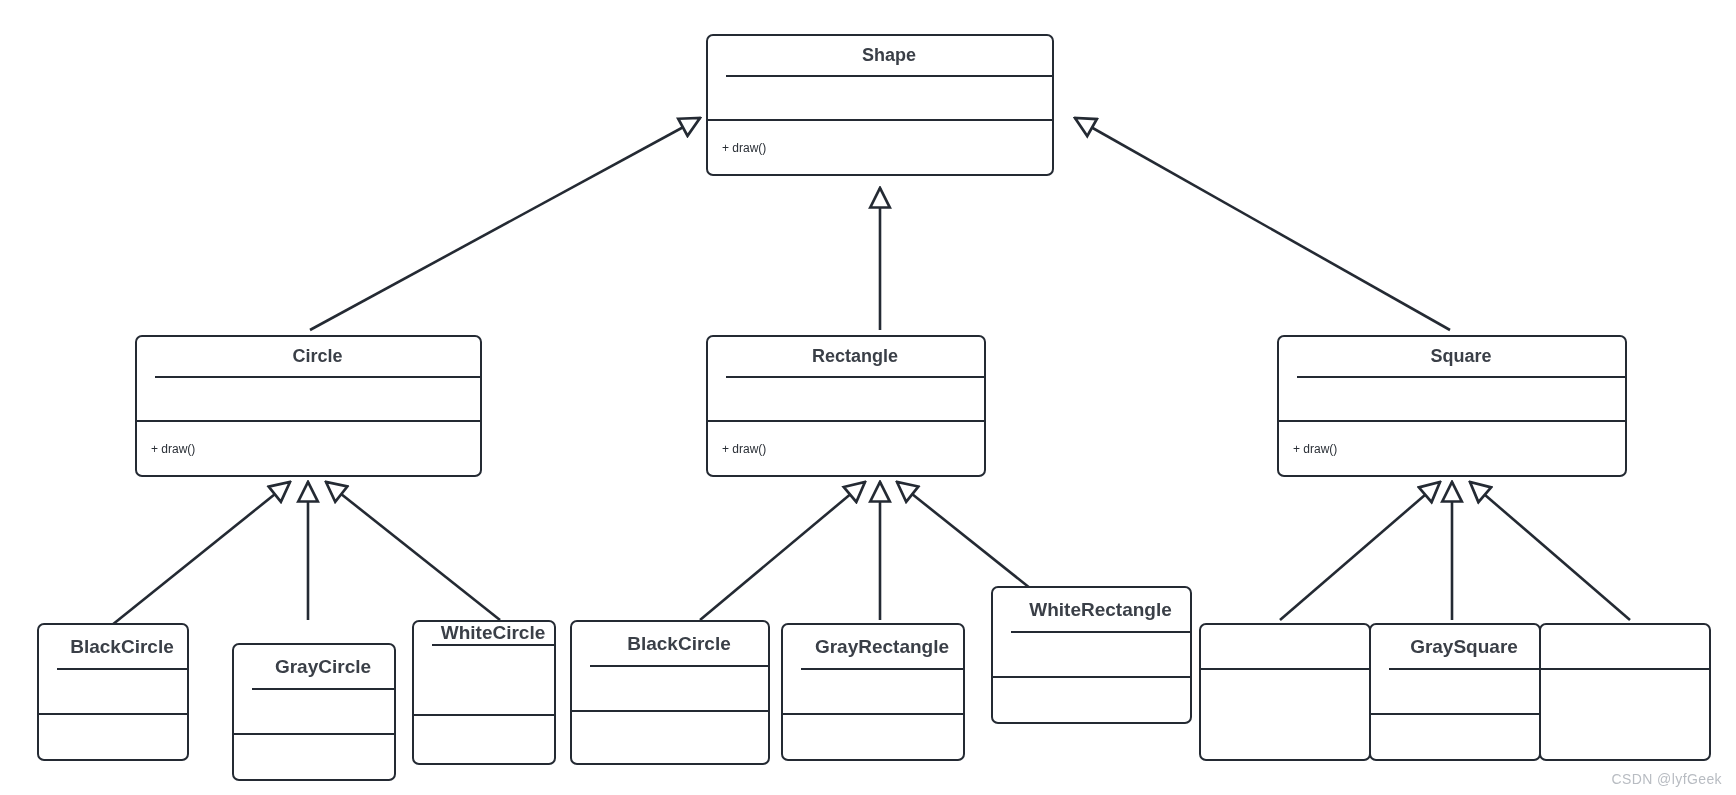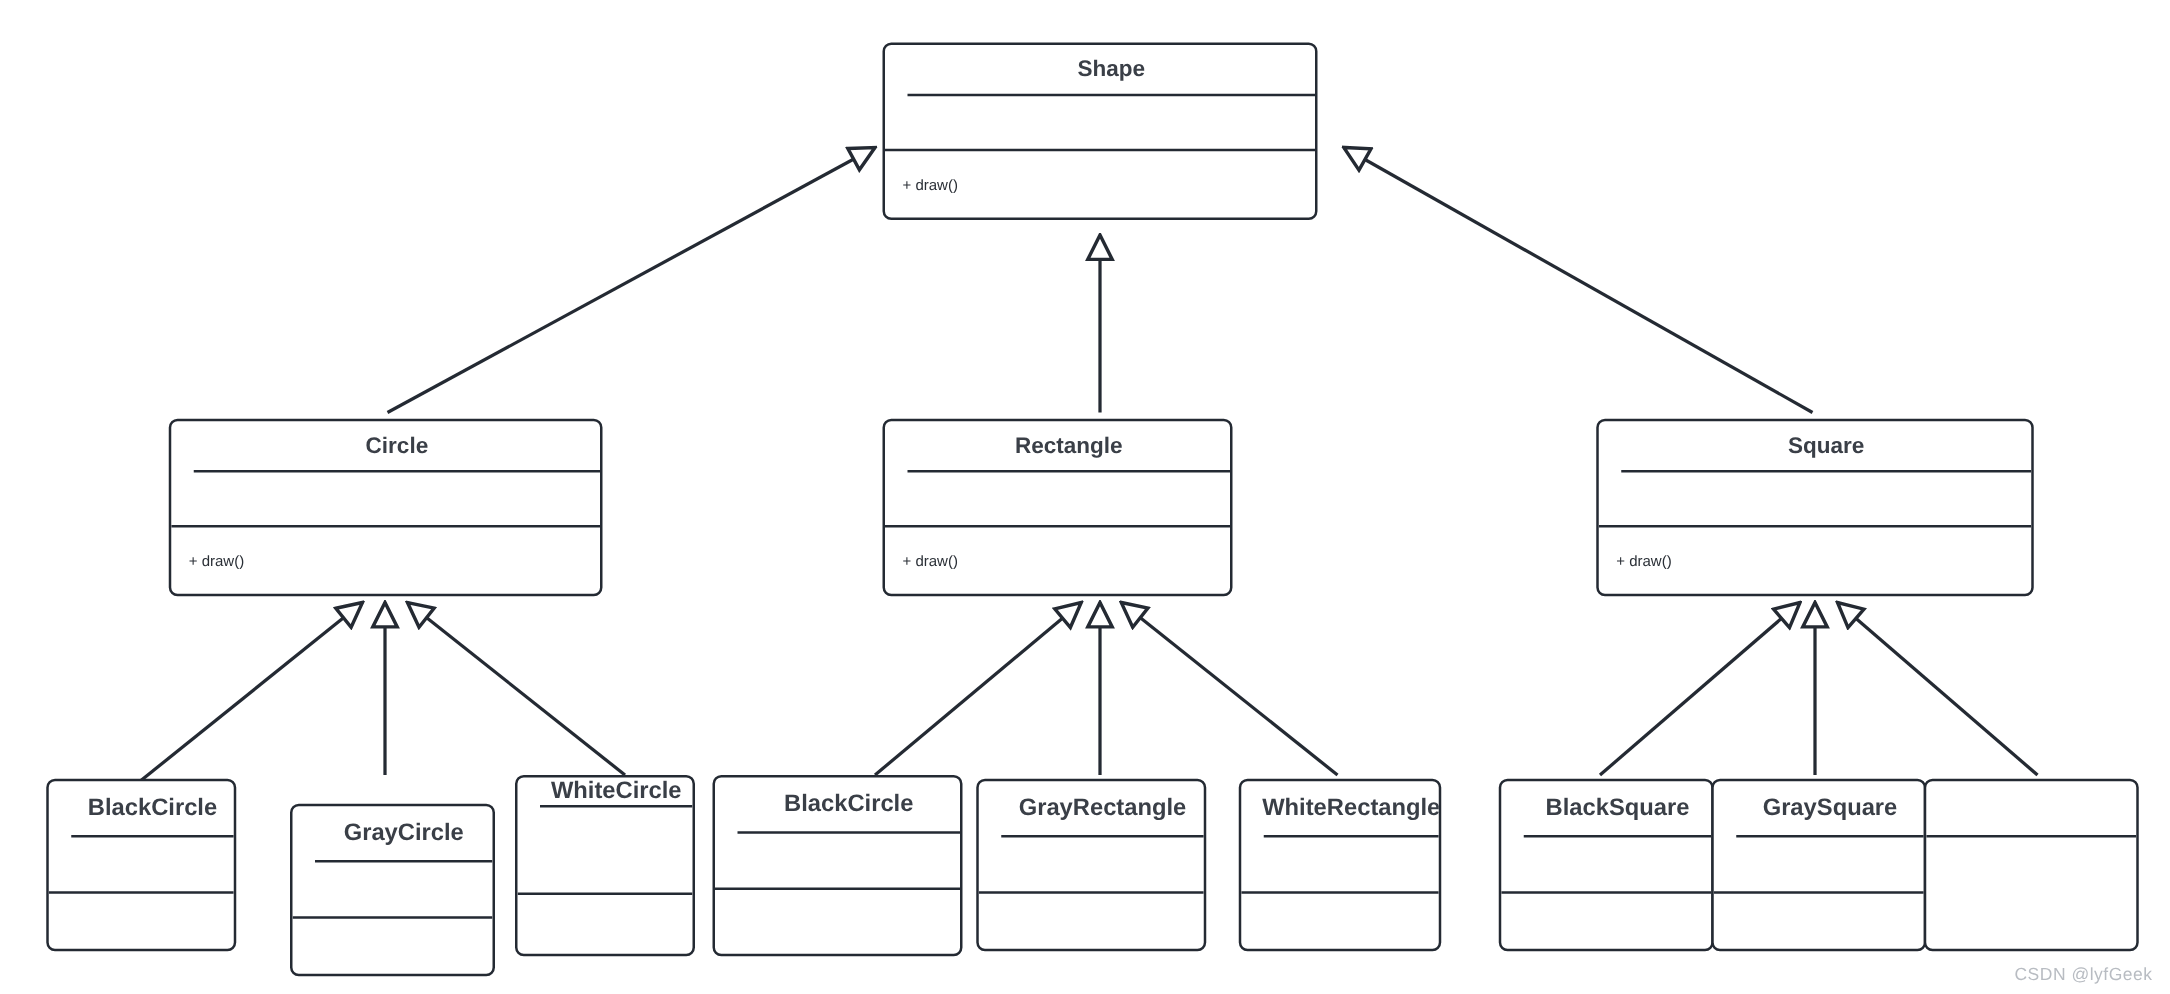--- a/index.html
+++ b/index.html
@@ -197,32 +197,29 @@
   </div>
 
   <div class="uml-class tier-leaf" style="left:781px; top:623px; width:184px; height:138px;">
     <div class="compartment name">
       <span>GrayRectangle</span>
     </div>
     <div class="compartment attrs"></div>
     <div class="compartment ops"></div>
   </div>
 
-  <div class="uml-class tier-leaf" style="left:991px; top:623px; width:162px; height:138px;">
+  <div class="uml-class tier-leaf" style="left:991px; top:586px; width:201px; height:138px;">
     <div class="compartment name">
       <span>WhiteRectangle</span>
     </div>
     <div class="compartment attrs"></div>
     <div class="compartment ops"></div>
   </div>
 
   <div class="uml-class tier-leaf" style="left:1199px; top:623px; width:172px; height:138px;">
-    <div class="compartment name">
-      <span>BlackSquare</span>
-    </div>
     <div class="compartment attrs"></div>
     <div class="compartment ops"></div>
   </div>
 
   <div class="uml-class tier-leaf" style="left:1369px; top:623px; width:172px; height:138px;">
     <div class="compartment name">
       <span>GraySquare</span>
     </div>
     <div class="compartment attrs"></div>
     <div class="compartment ops"></div>

